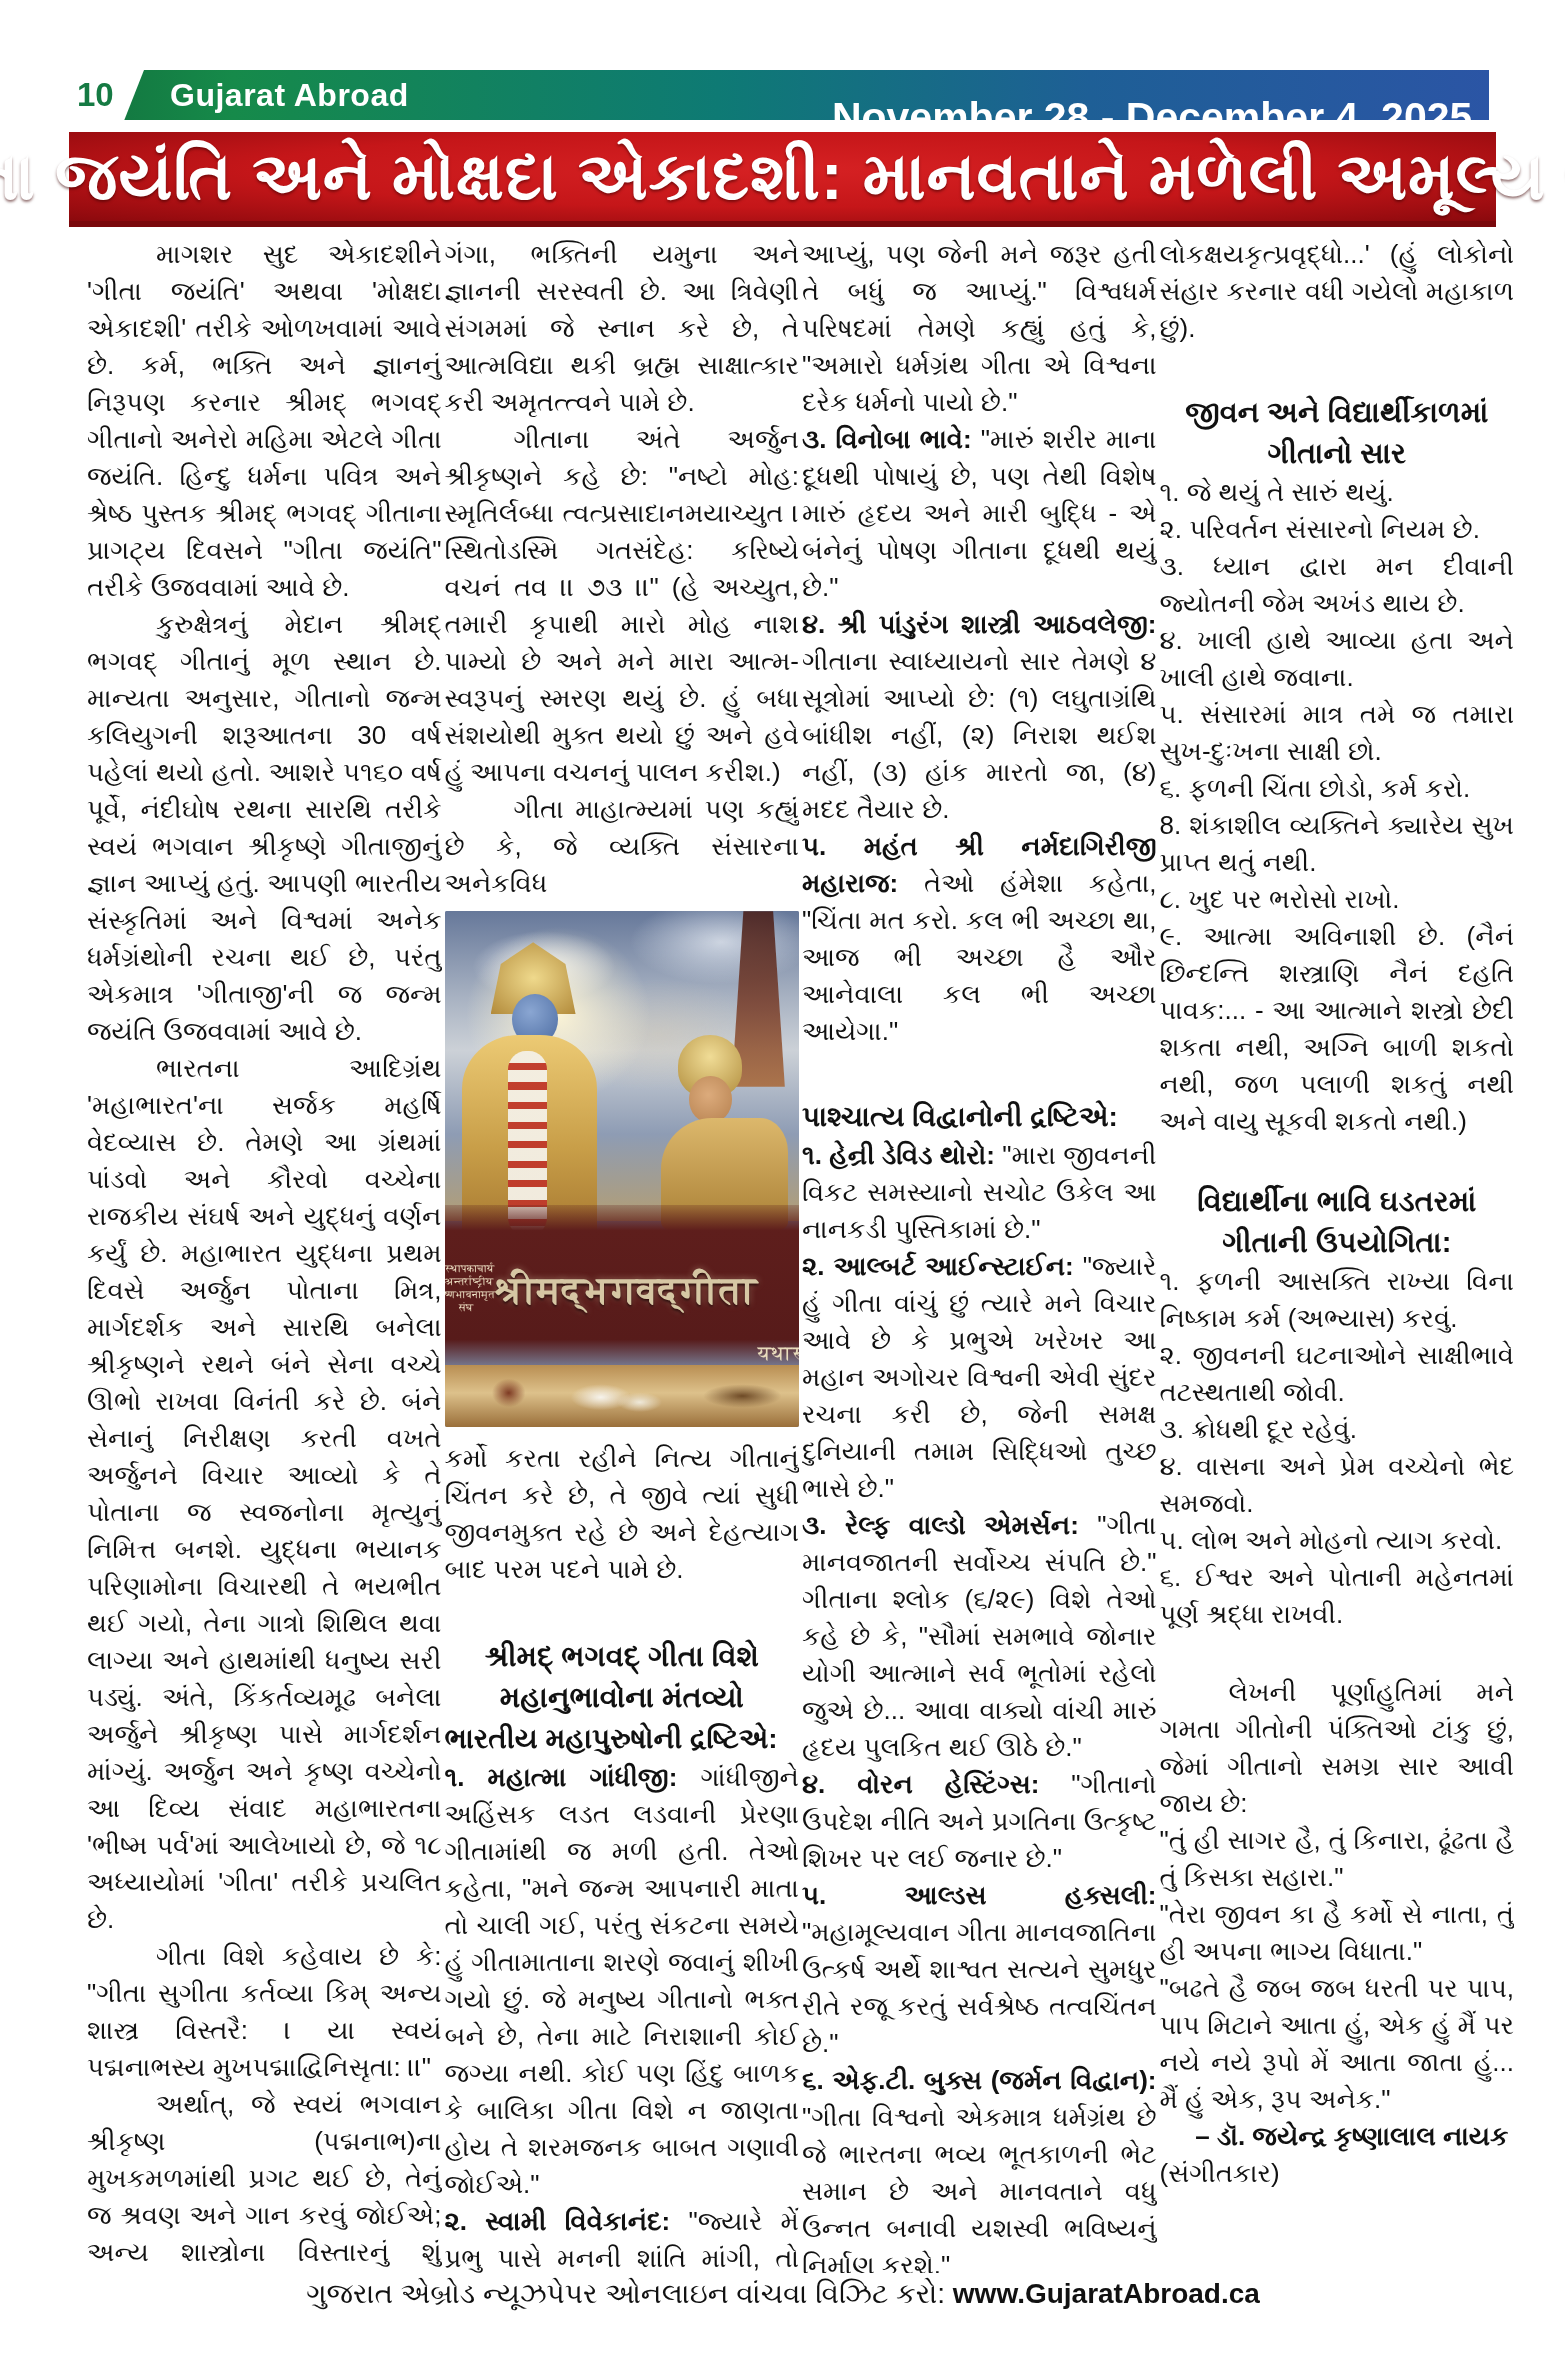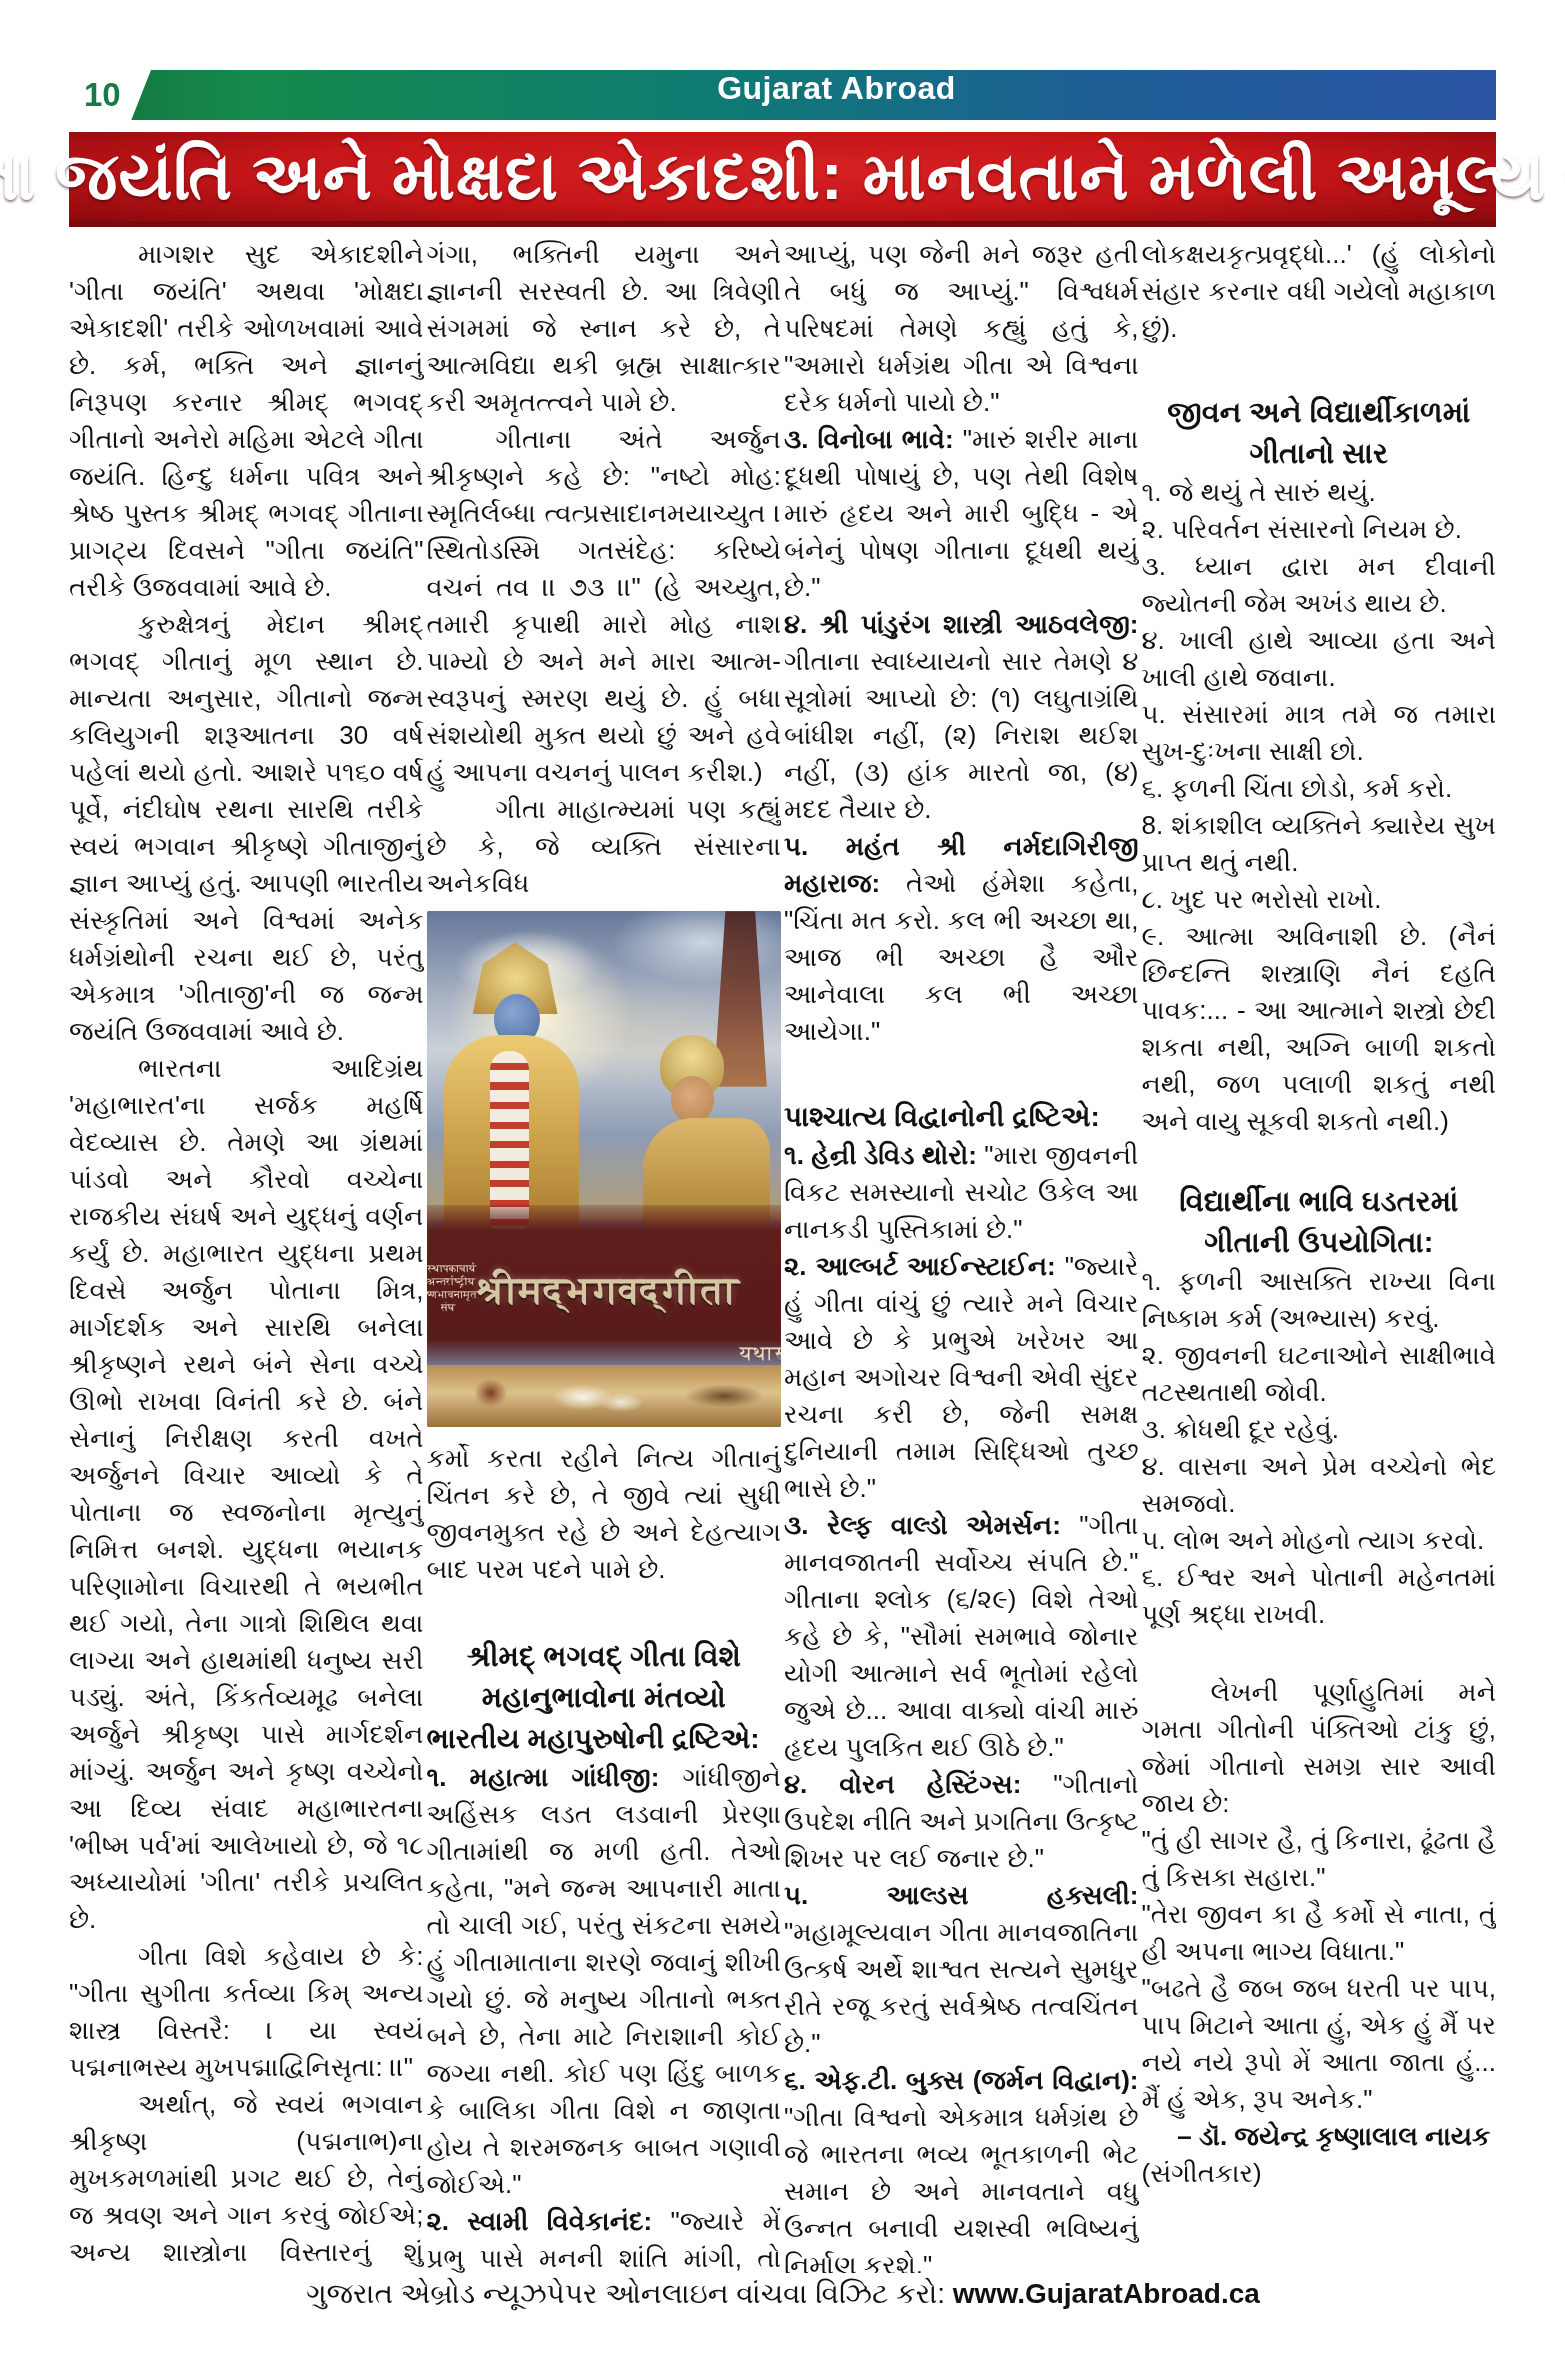--- a/index.html
+++ b/index.html
@@ -1,37 +1,37 @@
 <!DOCTYPE html>
 <html lang="gu" style="font-size:15px"><head>
 <meta charset="utf-8">
 <style>
   html,body{margin:0;padding:0;background:#e8e8e8;}
   .page{position:relative;width:1566px;height:2365px;background:#ffffff;margin:0 auto;
         font-family:"Liberation Sans", sans-serif;color:#111;overflow:hidden;}
 
   
-  .header-bar{position:absolute;left:69px;top:70px;width:1427px;height:50px;
+  .header-bar{position:absolute;left:62px;top:70px;width:1427px;height:50px;
     background:linear-gradient(90deg,#12713d 0%,#168a4a 12%,#0e7a74 46%,#1e5f96 72%,#2b55a5 100%);
-    display:flex;align-items:center;flex-direction:column;}
+    display:flex;align-items:center;}
   .pagenum-box{position:absolute;left:0;top:0;bottom:0;width:82px;background:#ffffff;
     clip-path:polygon(0 0,100% 0,76% 100%,0 100%);display:flex;align-items:center;}
   .pagenum-box span{font-size:33px;font-weight:bold;color:#157a43;padding-left:15px;}
   .masthead{margin-left:108px;color:#fff;font-size:32px;font-weight:bold;letter-spacing:0.5px;}
   .issue-date{margin-left:auto;margin-right:16.7px;color:#fff;font-size:41px;font-weight:bold;margin-top:44px;}
 
   
   .headline-banner{position:absolute;left:69px;top:132px;width:1427px;height:89px;
     background:radial-gradient(ellipse at 50% 42%,#d62123 0%,#c51619 52%,#9a0c10 88%,#8a090d 100%);
     border-bottom:6.5px solid #7a090c;display:flex;align-items:center;justify-content:center;}
   .headline-banner h1{margin:0;color:#fff;font-size:66px;font-weight:bold;letter-spacing:0.9px;
     text-shadow:0 1.9px 2.8px rgba(60,0,0,.55);white-space:nowrap;}
 
   
-  .columns{position:absolute;left:69px;top:236px;width:1427px;height:2037px;
+  .columns{position:absolute;left:87px;top:236px;width:1427px;height:2037px;
     display:flex;gap:3px;}
   .col{flex:1 1 0;overflow:hidden;text-align:justify;}
   .col p{margin:0;font-size:26px;line-height:37px;}
   .para.indent{text-indent:69px;}
   .lead{font-weight:bold;}
   .h-center{margin:0;text-align:center;font-size:29px;line-height:41px;font-weight:bold;}
   .h-left{margin:0;text-align:left;font-size:28px;line-height:41px;font-weight:bold;}
   .item{text-align:justify;}
   .byline{text-align:right;font-weight:bold;padding-right:5.6px;}
   .credit{text-align:left;}

